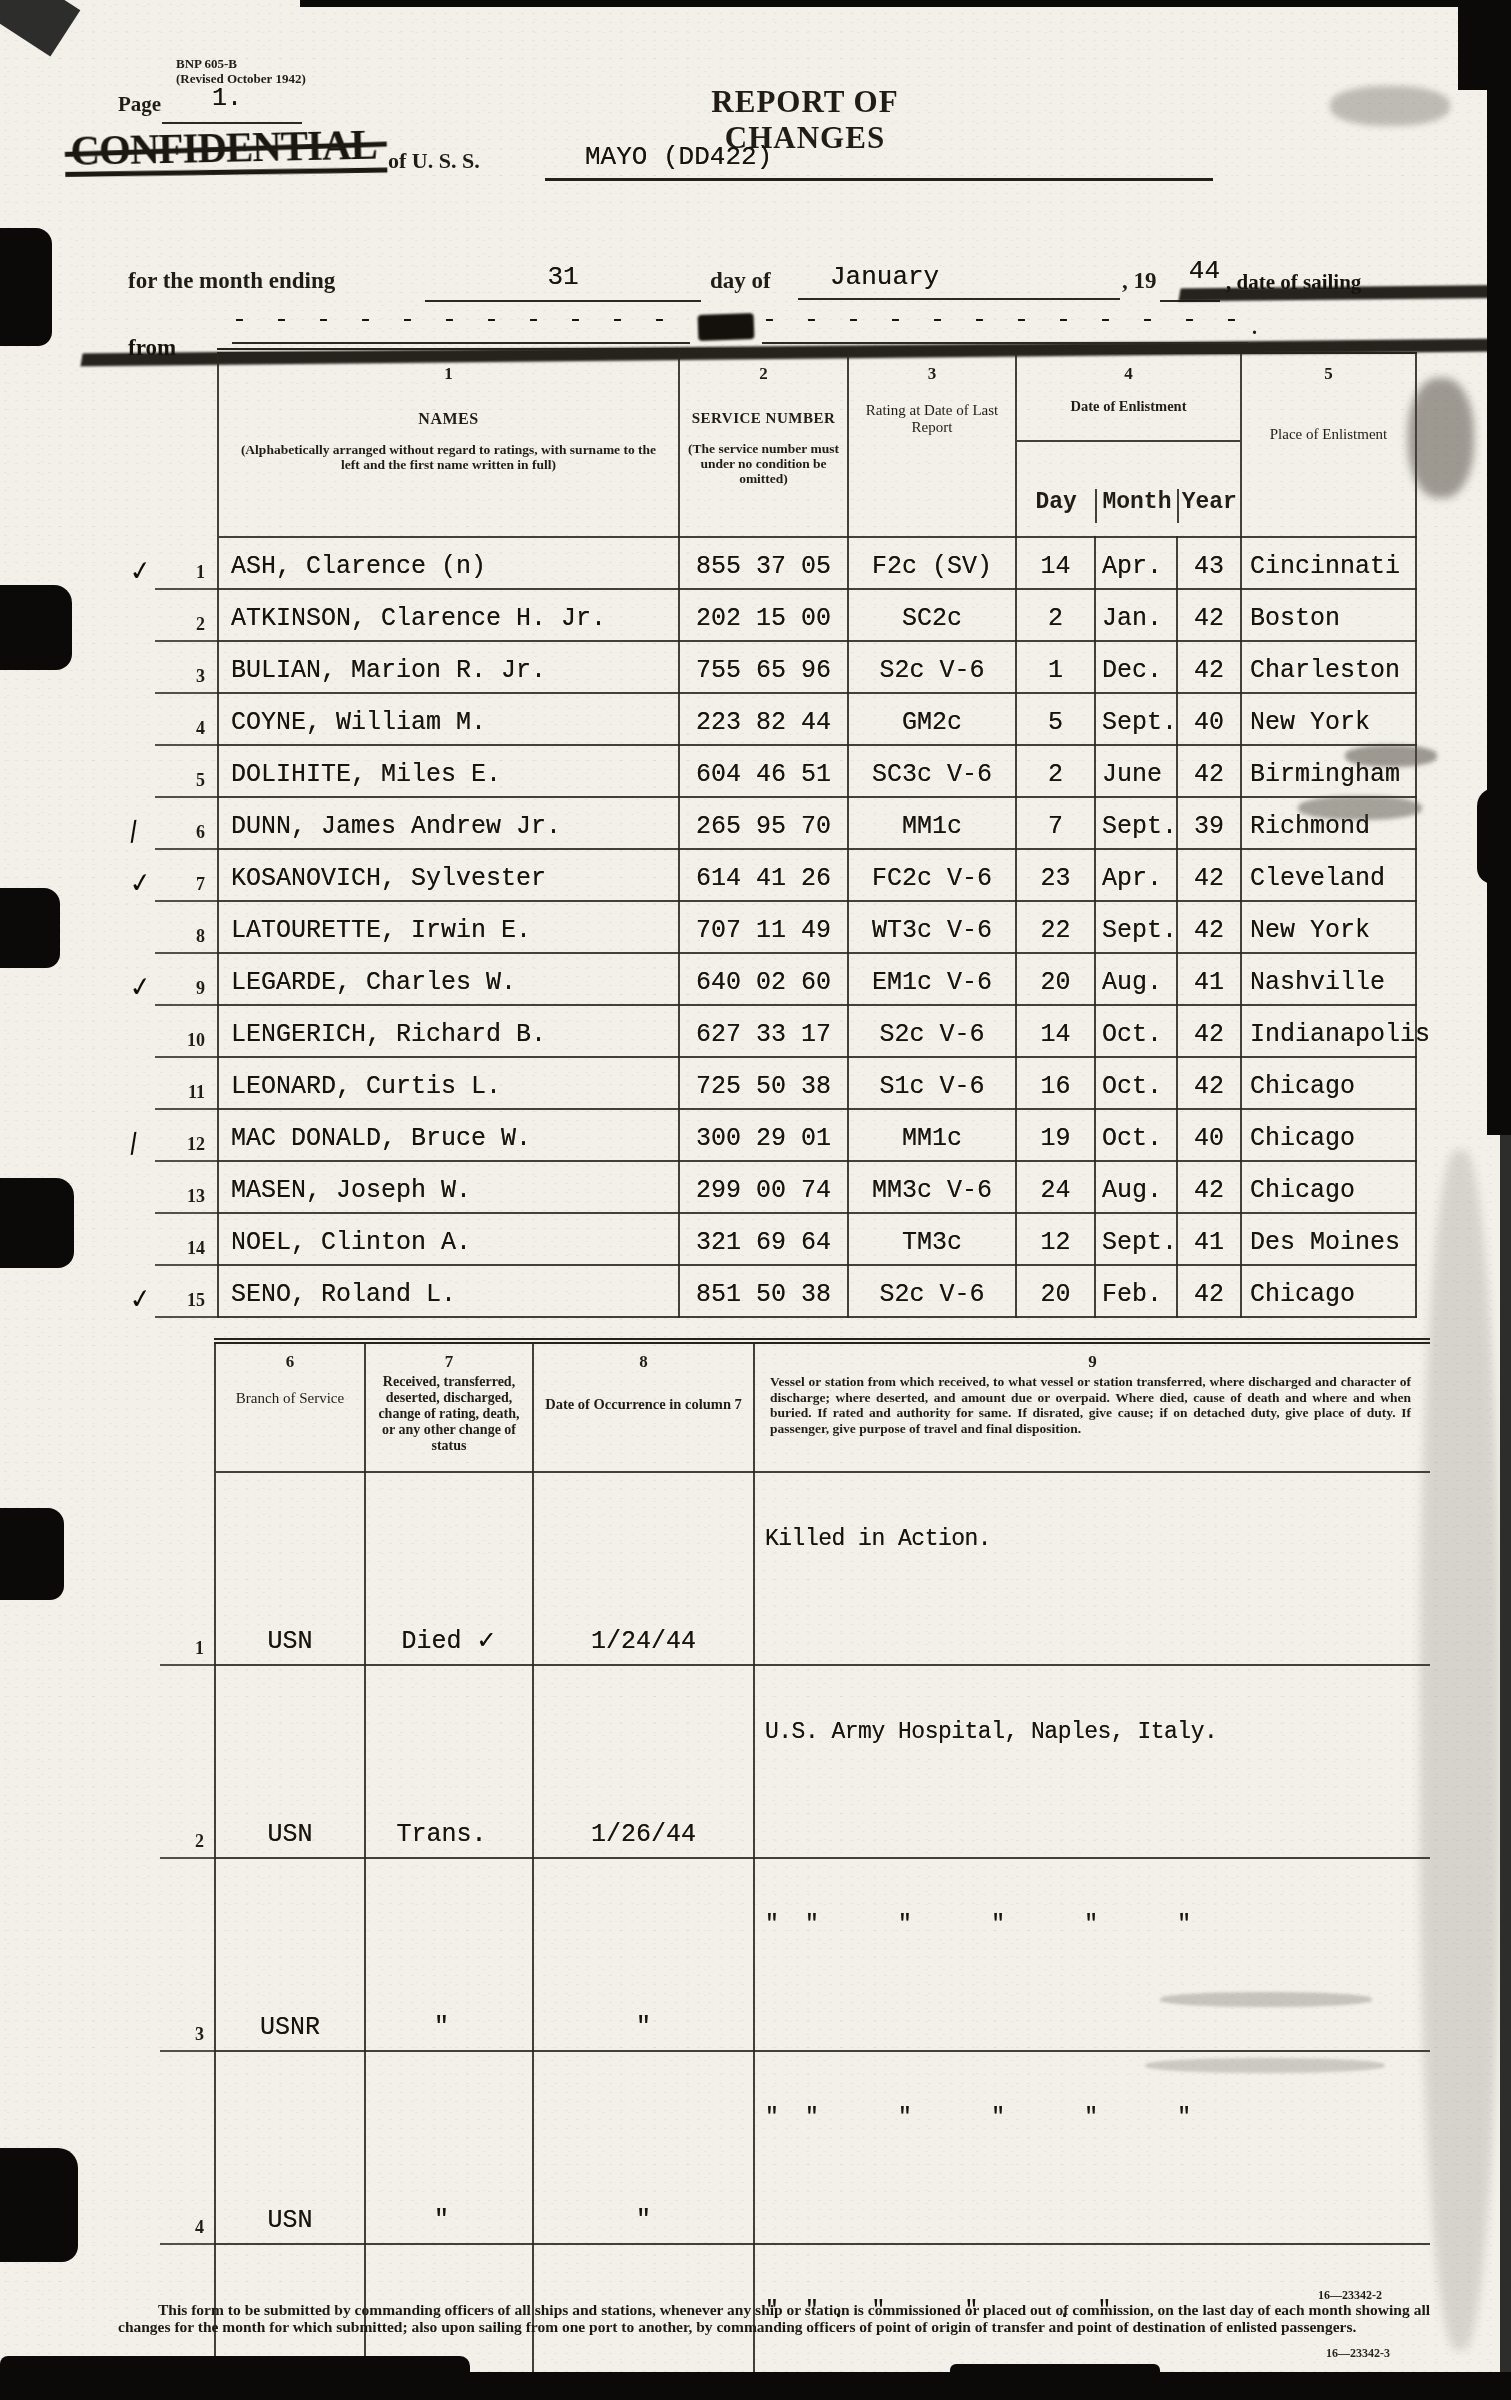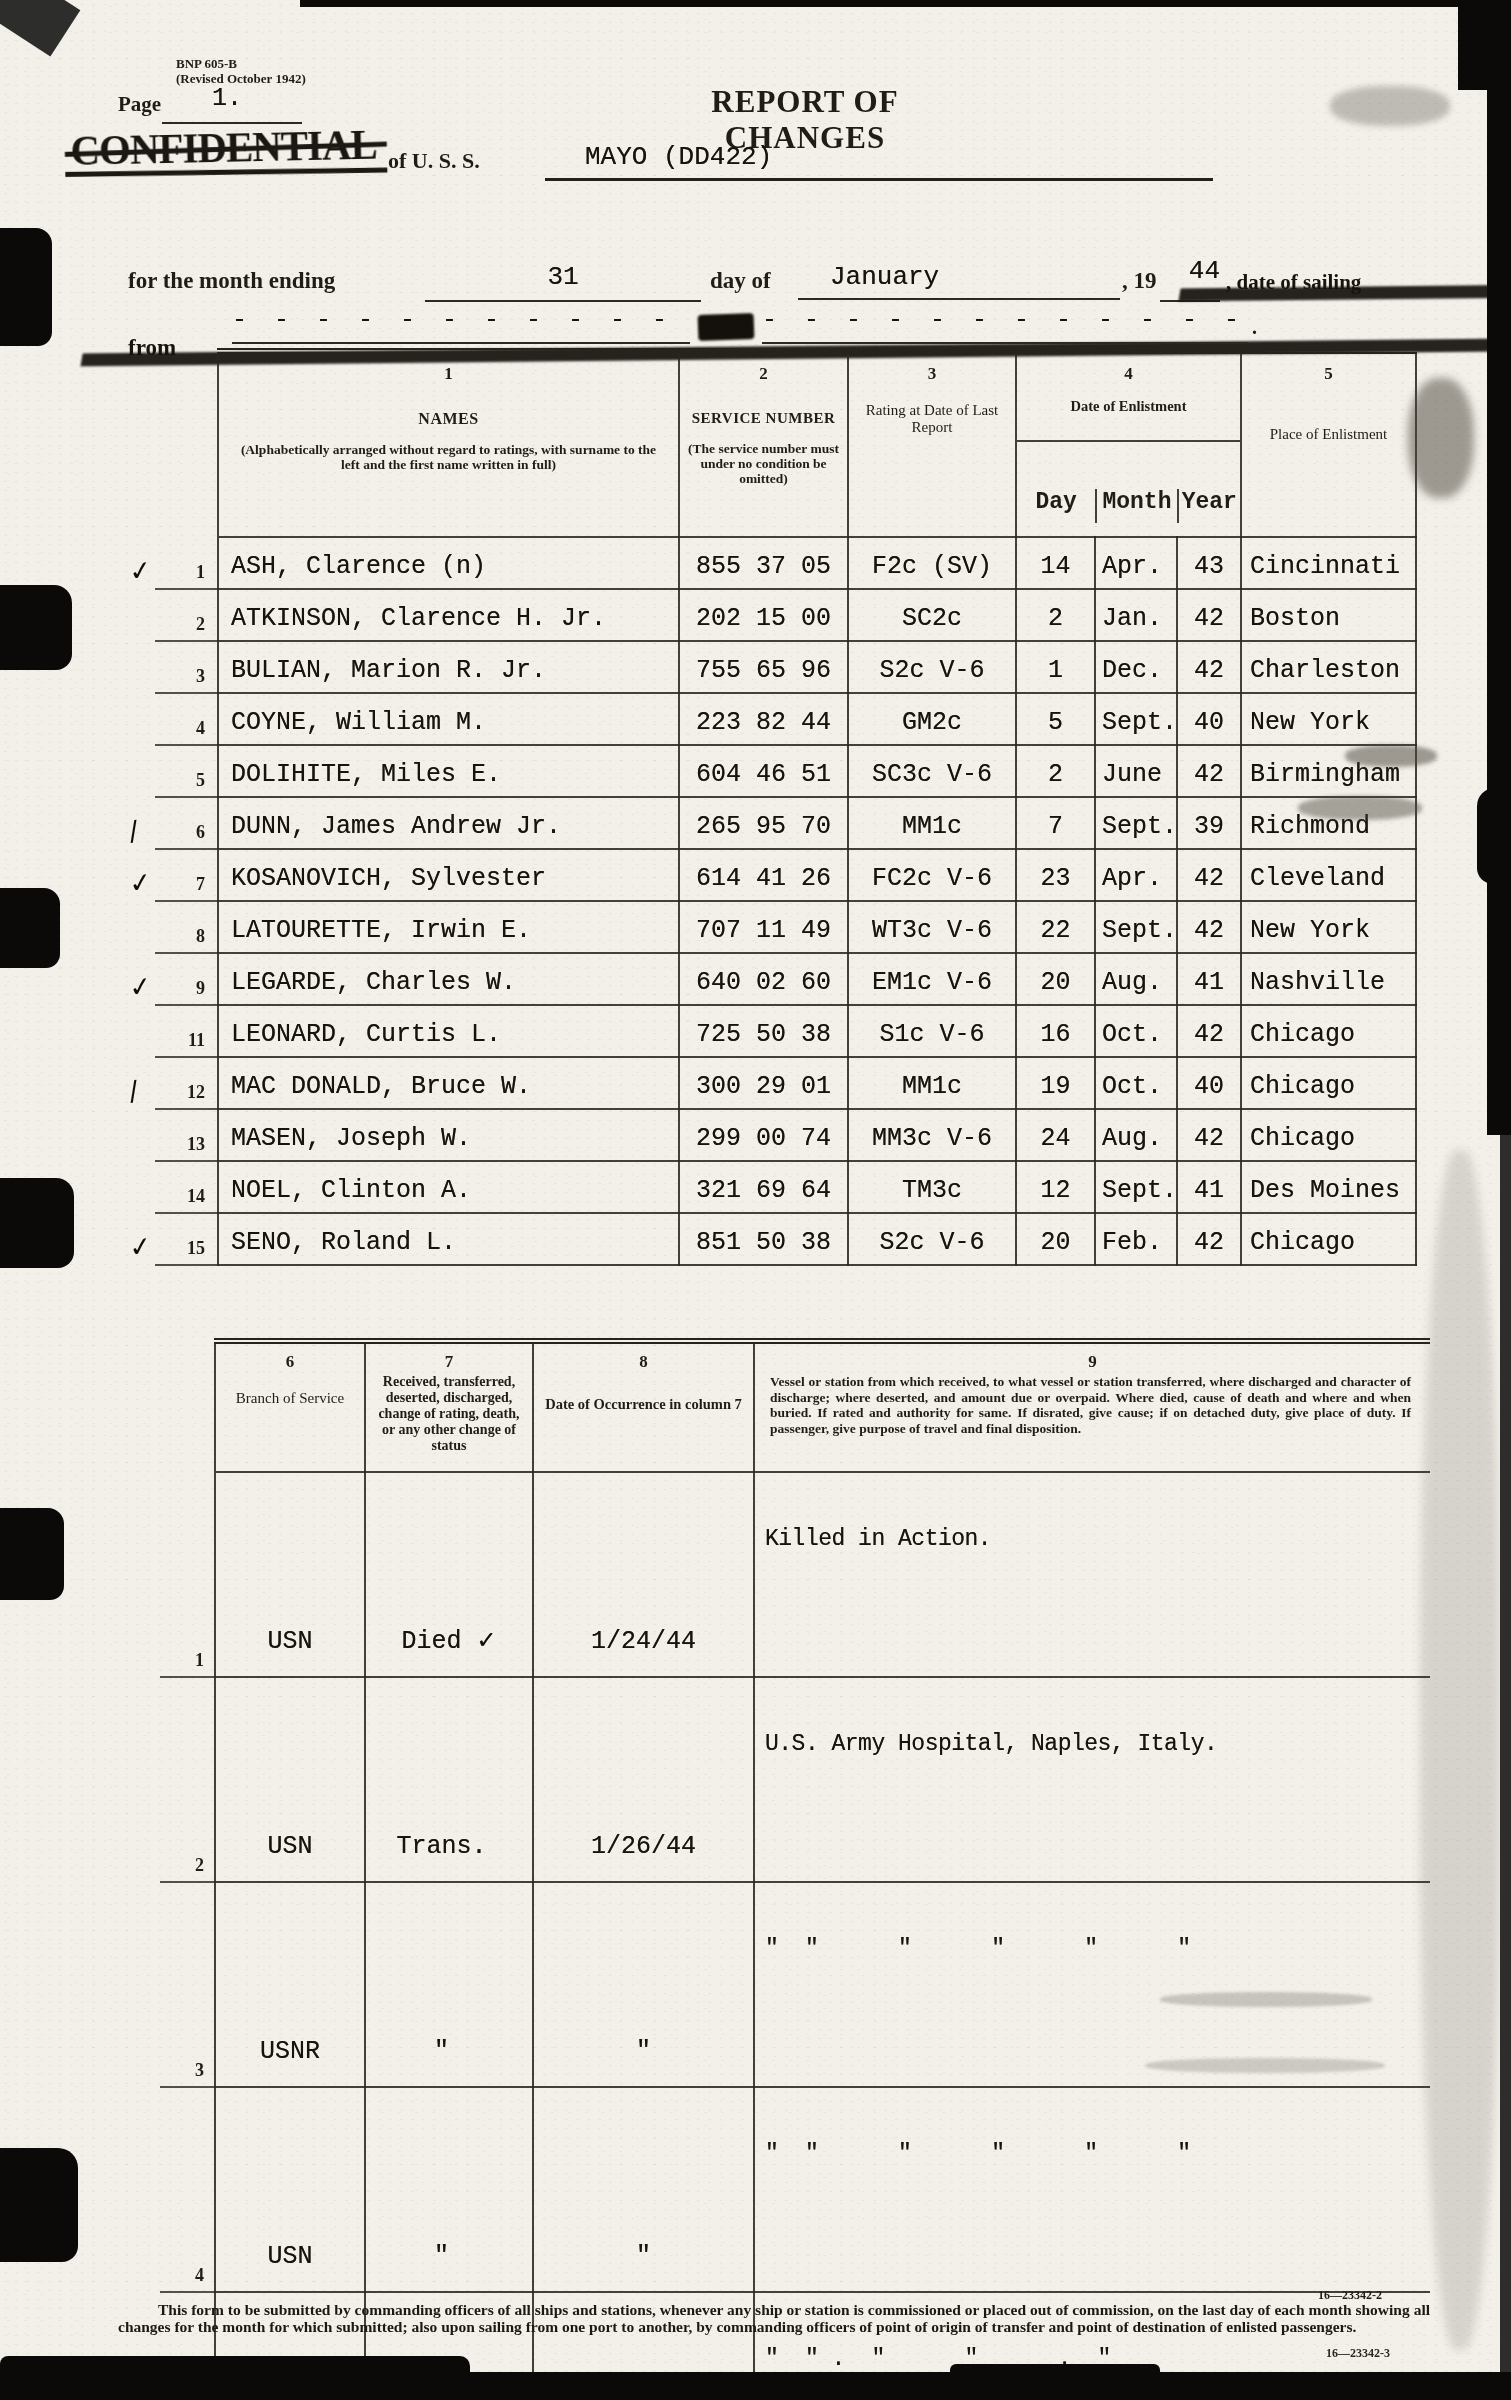--- a/index.html
+++ b/index.html
@@ -78,21 +78,21 @@
   .subrow .sm{width:82px;border-left:2px solid rgba(43,39,32,.88);}
   .subrow .sy{width:64px;border-left:2px solid rgba(43,39,32,.88);}
   
   .t2{left:160px;top:1338px;width:1270px;position:absolute;}
   .t2 th,.t2 td{border:2px solid rgba(43,39,32,.88);}
   .t2 thead th{border-top:6px double #26221c;vertical-align:top;padding-top:8px;height:118px;}
   .t2 th.gut,.t2 td.gut{border:none;border-right:2px solid rgba(43,39,32,.88);}
   .t2 td.gut{border-bottom:2px solid rgba(43,39,32,.8);position:relative;text-align:right;padding-right:10px;vertical-align:bottom;padding-bottom:4px;}
   .t2 tbody tr{height:55px;}
   .t2 tbody tr:last-child td{border-bottom:4px solid #26221c;}
-  .t2 tbody td{vertical-align:bottom;padding-bottom:20px;font-size:25px;white-space:pre;}
+  .t2 tbody td{vertical-align:bottom;padding-bottom:8px;font-size:25px;white-space:pre;}
   .t2 td.brn{text-align:center;}
   .t2 td.chg{text-align:center;}
   .t2 td.dte{text-align:center;}
   .t2 td.ves{padding-left:10px;border-right:none;font-size:23px;letter-spacing:-.5px;}
   .t2 th.ves-h{border-right:none;}
   .chg-title{font-size:14px;font-weight:bold;line-height:16px;text-align:center;padding:2px 6px;}
   .ves-title{font-size:13.5px;font-weight:bold;line-height:15.5px;text-align:justify;padding:2px 18px 0 14px;}
   .sm-title{font-size:15px;font-weight:normal;text-align:center;line-height:17px;padding:0 8px;margin-top:18px;}
   .sm-title2{font-size:14.5px;font-weight:bold;text-align:center;line-height:16px;margin-top:14px;}
   .v2{text-align:right;padding-right:14px;}
@@ -303,20 +303,30 @@
           <td class="gut"><span class="chk">✓</span><span class="rnum">9</span></td>
           <td class="name typed">LEGARDE, Charles W.</td>
           <td class="svc typed">640 02 60</td>
           <td class="rat typed">EM1c V-6</td>
           <td class="day typed">20</td>
           <td class="mon typed">Aug.</td>
           <td class="yr typed">41</td>
           <td class="plc typed">Nashville</td>
         </tr>
 
+        <tr>
+          <td class="gut"><span class="chk"></span><span class="rnum">10</span></td>
+          <td class="name typed">LENGERICH, Richard B.</td>
+          <td class="svc typed">627 33 17</td>
+          <td class="rat typed">S2c V-6</td>
+          <td class="day typed">14</td>
+          <td class="mon typed">Oct.</td>
+          <td class="yr typed">42</td>
+          <td class="plc typed">Indianapolis</td>
+        </tr>
 
         <tr>
           <td class="gut"><span class="chk"></span><span class="rnum">11</span></td>
           <td class="name typed">LEONARD, Curtis L.</td>
           <td class="svc typed">725 50 38</td>
           <td class="rat typed">S1c V-6</td>
           <td class="day typed">16</td>
           <td class="mon typed">Oct.</td>
           <td class="yr typed">42</td>
           <td class="plc typed">Chicago</td>

